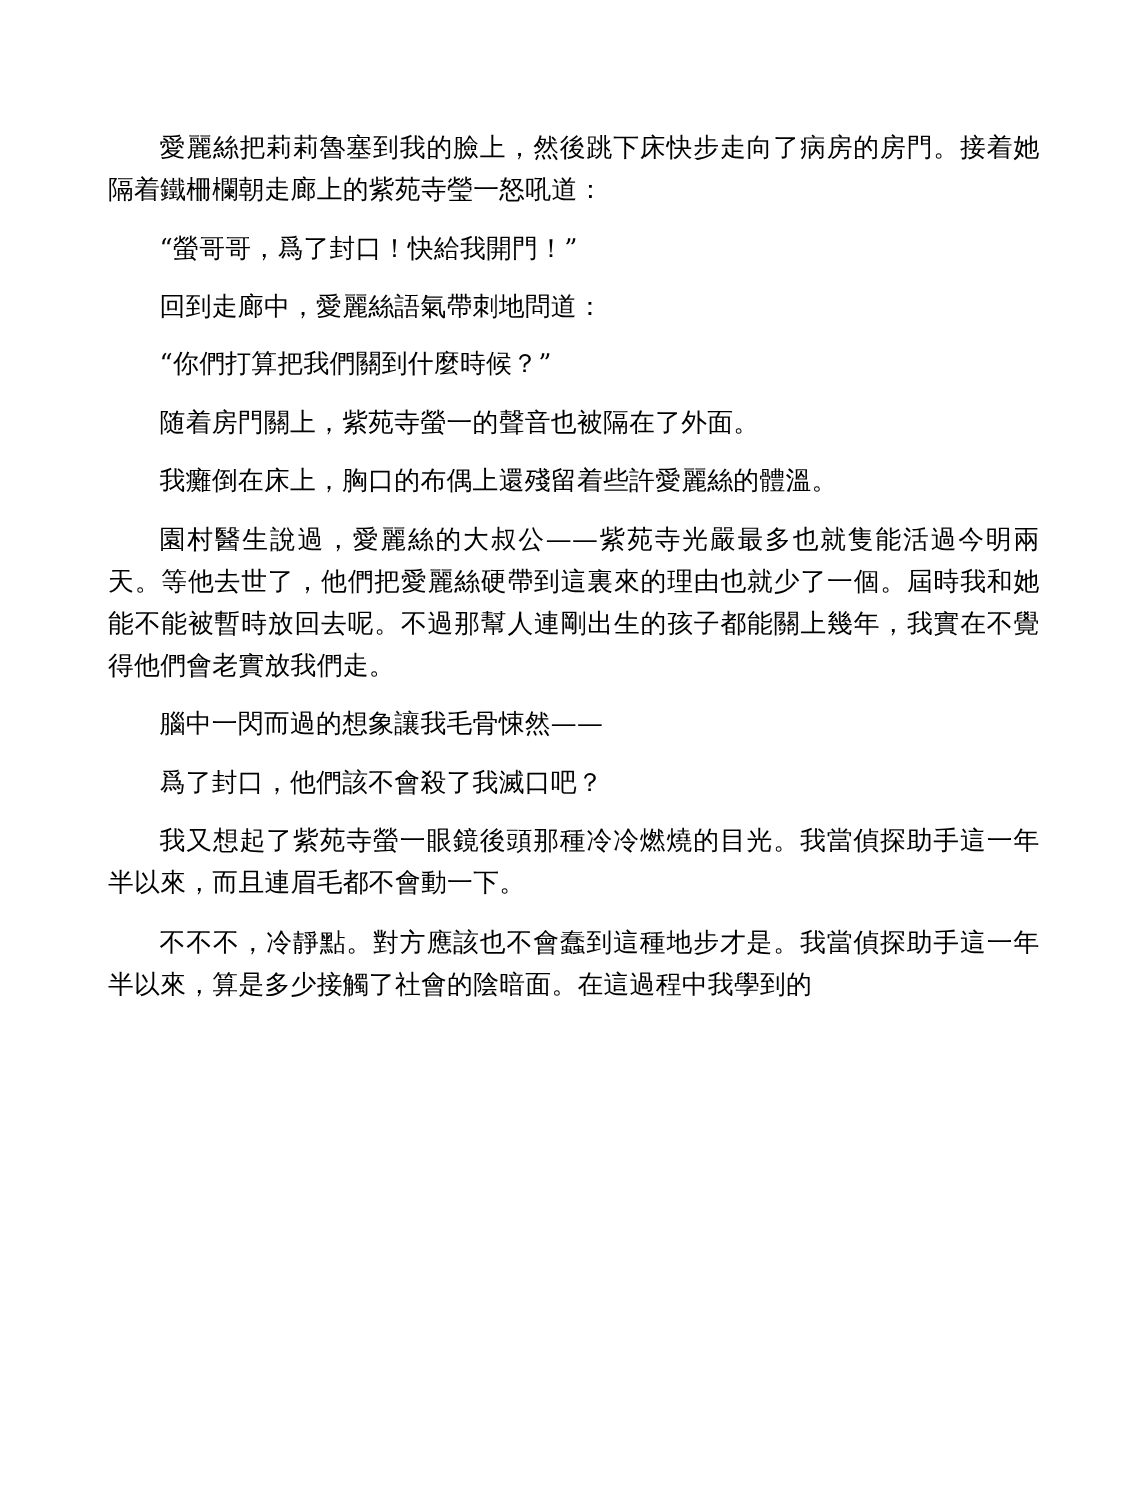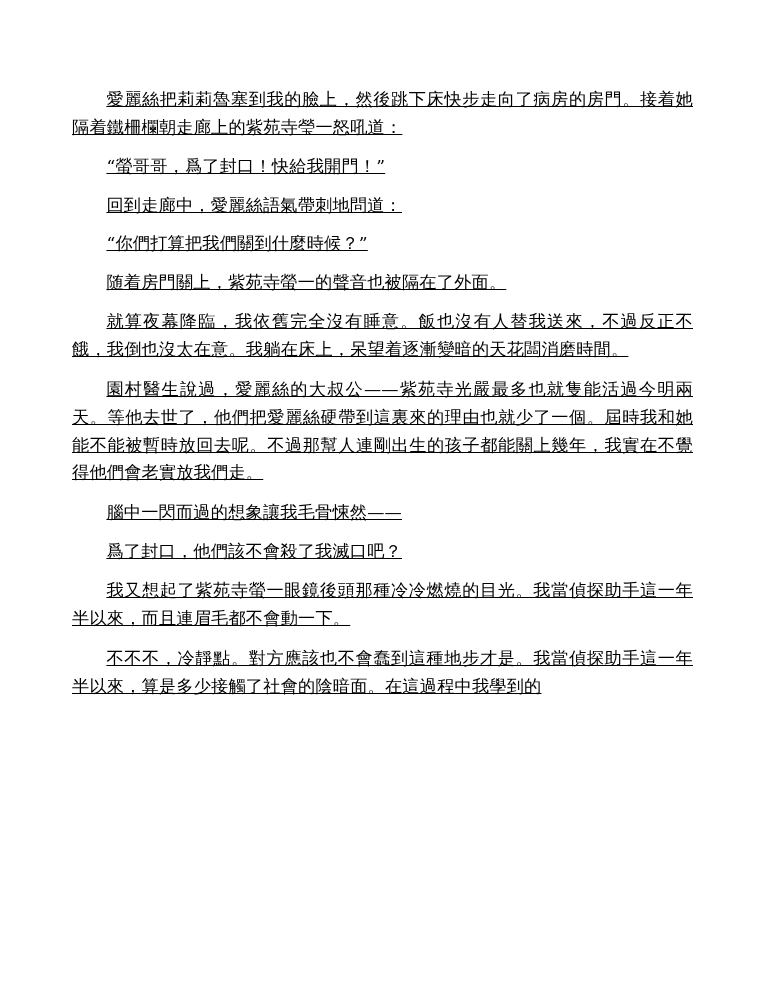--- a/index.html
+++ b/index.html
@@ -13,21 +13,20 @@
     font-family: "DejaVu Serif", "Liberation Serif", serif;
     color: #000000;
     overflow: hidden;
   }
   .page {
     box-sizing: border-box;
     width: 765px;
     height: 990px;
     padding: 86px 72px 20px 72px;
     background: #ffffff;
-    text-decoration: underline;
   }
   .body-text {
     font-size: 17.2px;
     line-height: 1.62;
     text-align: justify;
     text-justify: inter-character;
   }
   .para {
     margin: 0 0 11px 0;
     text-indent: 2em;
@@ -40,20 +39,20 @@
 </head>
 <body>
 
 <div class="page">
   <div class="body-text">
     <p class="para">愛麗絲把莉莉魯塞到我的臉上，然後跳下床快步走向了病房的房門。接着她隔着鐵柵欄朝走廊上的紫苑寺瑩一怒吼道：</p>
     <p class="para">“螢哥哥，爲了封口！快給我開門！”</p>
     <p class="para">回到走廊中，愛麗絲語氣帶刺地問道：</p>
     <p class="para">“你們打算把我們關到什麼時候？”</p>
     <p class="para">随着房門關上，紫苑寺螢一的聲音也被隔在了外面。</p>
-    <p class="para block">就算夜幕降臨，我依舊完全沒有睡意。飯也沒有人替我送來，不過反正不餓，我倒也沒太在意。我躺在床上，呆望着逐漸變暗的天花闆消磨時間。</p>
+    <p class="para">我癱倒在床上，胸口的布偶上還殘留着些許愛麗絲的體溫。</p>
     <p class="para block">園村醫生說過，愛麗絲的大叔公——紫苑寺光嚴最多也就隻能活過今明兩天。等他去世了，他們把愛麗絲硬帶到這裏來的理由也就少了一個。屆時我和她能不能被暫時放回去呢。不過那幫人連剛出生的孩子都能關上幾年，我實在不覺得他們會老實放我們走。</p>
     <p class="para">腦中一閃而過的想象讓我毛骨悚然——</p>
     <p class="para">爲了封口，他們該不會殺了我滅口吧？</p>
     <p class="para block">我又想起了紫苑寺螢一眼鏡後頭那種冷冷燃燒的目光。我當偵探助手這一年半以來，而且連眉毛都不會動一下。</p>
     <p class="para block">不不不，冷靜點。對方應該也不會蠢到這種地步才是。我當偵探助手這一年半以來，算是多少接觸了社會的陰暗面。在這過程中我學到的</p>
   </div>
 </div>
 
 </body></html>

